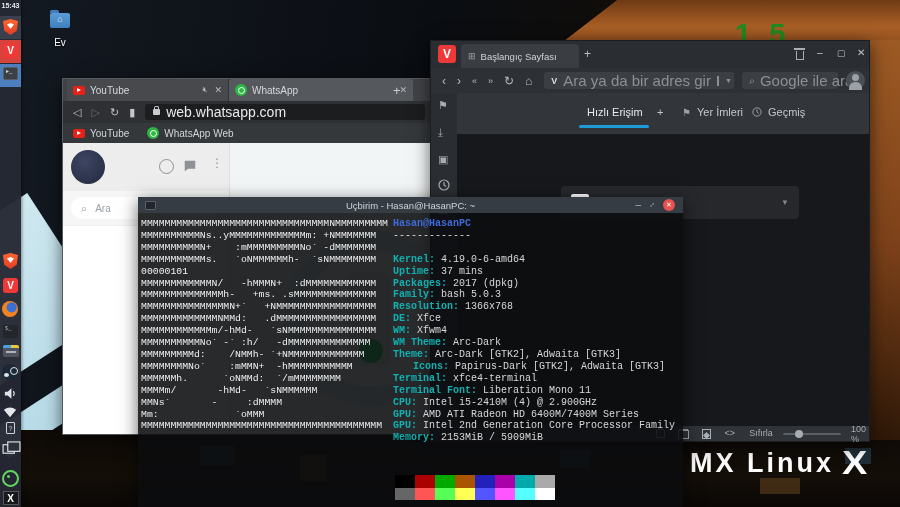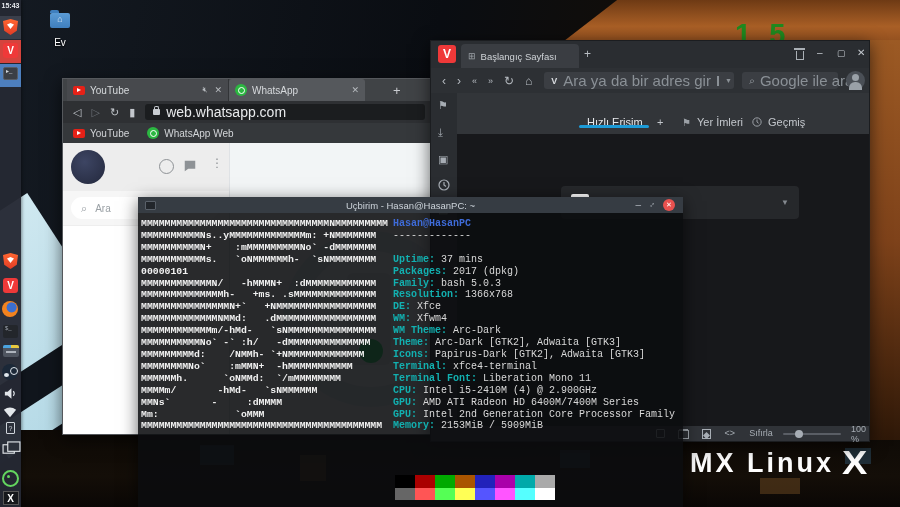--- a/index.html
+++ b/index.html
@@ -79,21 +79,21 @@
   .win{box-shadow:0 4px 16px rgba(0,0,0,.6);}
   .wbtn{color:#c4c9cf;font-size:10px;line-height:10px;cursor:pointer;}
 
   
   .brave-win{left:62px;top:78px;width:455px;height:355px;z-index:10;background:#2e3033;
     border:1px solid #55585c;box-sizing:content-box;}
   .b-tabbar{left:0;top:0;width:100%;height:22px;background:#404346;}
   .b-tab{top:0;height:22px;display:flex;align-items:center;gap:5px;padding:0 6px;box-sizing:border-box;
     color:#d6d9dc;font-size:10px;cursor:pointer;}
   .b-tab-yt{left:4px;width:162px;background:#47494d;border-right:1px solid #323437;}
-  .b-tab-wa{left:166px;width:136px;background:#55585c;border-radius:3px 3px 0 0;}
+  .b-tab-wa{left:166px;width:184px;background:#55585c;border-radius:3px 3px 0 0;}
   .yt-fav{width:12px;height:9px;background:#e62117;border-radius:2px;position:relative;flex:none;}
   .yt-fav:before{content:"";position:absolute;left:4px;top:2px;border-left:4px solid #fff;
     border-top:2.5px solid transparent;border-bottom:2.5px solid transparent;}
   .wa-fav{width:12px;height:12px;border-radius:50%;background:#2bb741;position:relative;flex:none;}
   .wa-fav:before{content:"";position:absolute;left:2.5px;top:2.5px;width:7px;height:7px;
     border:1.5px solid #fff;border-radius:50%;box-sizing:border-box;}
   .tab-x{color:#b6babe;font-size:9px;margin-left:auto;cursor:pointer;}
   .muted{color:#b6babe;font-size:8px;}
   .newtab{left:330px;top:4px;color:#c9ccd0;font-size:13px;cursor:pointer;}
   .b-navbar{left:0;top:22px;width:100%;height:22px;background:#2e3033;display:flex;align-items:center;}
@@ -161,21 +161,21 @@
     align-items:center;gap:5px;padding:0 7px;box-sizing:border-box;cursor:text;}
   .v-avatar{margin-left:8px;width:19px;height:19px;border-radius:50%;background:#4a4f56;position:relative;
     cursor:pointer;flex:none;}
   .v-avatar:before{content:"";position:absolute;left:6px;top:3px;width:7px;height:7px;background:#9aa1a8;
     border-radius:50%;}
   .v-avatar:after{content:"";position:absolute;left:3px;top:11px;width:13px;height:8px;background:#9aa1a8;
     border-radius:6px 6px 0 0;}
   .v-side{left:0;top:52px;width:26px;height:333px;background:#2a2d31;border-right:1px solid #232629;}
   .v-sic{left:7px;width:12px;height:12px;color:#a7adb4;font-size:11px;line-height:12px;cursor:pointer;}
   .sd-head{left:26px;top:52px;width:412px;height:41px;background:#323539;}
-  .sd-tab{top:23px;color:#e8eaed;font-size:11px;cursor:pointer;display:flex;gap:6px;align-items:center;}
+  .sd-tab{top:13px;color:#e8eaed;font-size:11px;cursor:pointer;display:flex;gap:6px;align-items:center;}
   .sd-underline{left:122px;top:32px;width:70px;height:3px;background:#1d9bd7;border-radius:2px;}
   .sd-dim{color:#c3c7cc;}
   .sd-icon{color:#9ba0a6;font-size:10px;}
   .sd-content{left:26px;top:93px;width:412px;height:292px;background:#17181b;}
   .gbox{left:104px;top:52px;width:238px;height:33px;background:#26282b;border-radius:4px;display:flex;
     align-items:center;padding:0 10px;box-sizing:border-box;gap:10px;cursor:text;}
   .g-ic{width:18px;height:18px;background:#fff;border-radius:2px;color:#4285F4;font-weight:bold;
     font-size:13px;text-align:center;line-height:18px;flex:none;}
   .g-ph{color:#8b9197;font-size:11px;}
   .g-dd{margin-left:auto;color:#84898f;font-size:8px;}
@@ -203,21 +203,21 @@
     border-radius:1px;box-sizing:border-box;}
   .t-title{position:absolute;left:0;right:0;text-align:center;color:#ccd3da;font-size:9.5px;}
   .t-ctl{display:flex;gap:9px;margin-left:auto;margin-right:8px;align-items:center;z-index:2;}
   .t-min{color:#aeb4bb;font-size:10px;line-height:8px;cursor:pointer;}
   .t-max{color:#aeb4bb;font-size:8px;line-height:8px;cursor:pointer;display:inline-block;
     transform:rotate(45deg);}
   .t-close{width:12px;height:12px;border-radius:50%;background:#e8514f;color:#fff;font-size:7px;
     line-height:12px;text-align:center;cursor:pointer;}
   .t-body{left:0;top:16px;width:545px;height:294px;background:rgba(11,12,15,.88);
     font-family:"Liberation Mono",monospace;overflow:hidden;}
-  .t-ascii{position:absolute;left:3px;top:5px;margin:0;color:#f2f2f2;font-weight:bold;font-size:9.8px;
+  .t-ascii{position:absolute;left:3px;top:5px;margin:0;color:#f2f2f2;font-weight:normal;font-size:9.8px;
     line-height:11.9px;white-space:pre;font-family:inherit;}
   .t-info{position:absolute;left:255px;top:5px;font-size:10px;line-height:11.9px;color:#d8d8d8;
     white-space:nowrap;}
   .t-info .tlabel{font-weight:bold;}
   .t-info .tuser{font-weight:bold;}
   .t-palette{position:absolute;left:257px;top:262px;}
   .prow{display:flex;height:12.5px;}
   .pblock{display:inline-block;width:20px;height:12.5px;}
 </style>
 </head>
@@ -424,29 +424,30 @@
 MMMMMMMMNo`    :mMMN+  -hMMMMMMMMMMM
 MMMMMMh.      `oNMMd:  `/mMMMMMMMM
 MMMMm/       -hMd-   `sNMMMMMM
 MMNs`       -     :dMMMM
 Mm:             `oMMM
 MMMMMMMMMMMMMMMMMMMMMMMMMMMMMMMMMMMMMMMMM</pre>
       <div class="t-info">
           <div><span class="tuser" style="color: rgb(62, 107, 216);">Hasan@HasanPC</span></div>
           <div>-------------</div>
           <div>&nbsp;</div>
+          <div><span class="tlabel" style="color: rgb(18, 176, 176);">Kernel:</span><span style="color: rgb(216, 216, 216);"> 4.19.0-6-amd64</span></div>
           <div><span class="tlabel" style="color: rgb(18, 176, 176);">Uptime:</span><span style="color: rgb(216, 216, 216);"> 37 mins</span></div>
           <div><span class="tlabel" style="color: rgb(18, 176, 176);">Packages:</span><span style="color: rgb(216, 216, 216);"> 2017 (dpkg)</span></div>
           <div><span class="tlabel" style="color: rgb(18, 176, 176);">Family:</span><span style="color: rgb(216, 216, 216);"> bash 5.0.3</span></div>
           <div><span class="tlabel" style="color: rgb(18, 176, 176);">Resolution:</span><span style="color: rgb(216, 216, 216);"> 1366x768</span></div>
           <div><span class="tlabel" style="color: rgb(18, 176, 176);">DE:</span><span style="color: rgb(216, 216, 216);"> Xfce</span></div>
           <div><span class="tlabel" style="color: rgb(18, 176, 176);">WM:</span><span style="color: rgb(216, 216, 216);"> Xfwm4</span></div>
           <div><span class="tlabel" style="color: rgb(18, 176, 176);">WM Theme:</span><span style="color: rgb(216, 216, 216);"> Arc-Dark</span></div>
           <div><span class="tlabel" style="color: rgb(18, 176, 176);">Theme:</span><span style="color: rgb(216, 216, 216);"> Arc-Dark [GTK2], Adwaita [GTK3]</span></div>
-          <div><span class="tlabel" style="color: rgb(18, 176, 176);">Icons:</span><span style="color: rgb(216, 216, 216);"> Papirus-Dark [GTK2], Adwaita [GTK3]</span></div>
+          <div><span class="tlabel" style="color: rgb(18, 176, 176); margin-left: 20px;">Icons:</span><span style="color: rgb(216, 216, 216);"> Papirus-Dark [GTK2], Adwaita [GTK3]</span></div>
           <div><span class="tlabel" style="color: rgb(18, 176, 176);">Terminal:</span><span style="color: rgb(216, 216, 216);"> xfce4-terminal</span></div>
           <div><span class="tlabel" style="color: rgb(18, 176, 176);">Terminal Font:</span><span style="color: rgb(216, 216, 216);"> Liberation Mono 11</span></div>
           <div><span class="tlabel" style="color: rgb(18, 176, 176);">CPU:</span><span style="color: rgb(216, 216, 216);"> Intel i5-2410M (4) @ 2.900GHz</span></div>
           <div><span class="tlabel" style="color: rgb(18, 176, 176);">GPU:</span><span style="color: rgb(216, 216, 216);"> AMD ATI Radeon HD 6400M/7400M Series</span></div>
           <div><span class="tlabel" style="color: rgb(18, 176, 176);">GPU:</span><span style="color: rgb(216, 216, 216);"> Intel 2nd Generation Core Processor Family</span></div>
           <div><span class="tlabel" style="color: rgb(18, 176, 176);">Memory:</span><span style="color: rgb(216, 216, 216);"> 2153MiB / 5909MiB</span></div>
         </div>
       <div class="t-palette">
           <div class="prow">
             <span class="pblock" style="background: rgb(0, 0, 0);"></span>

